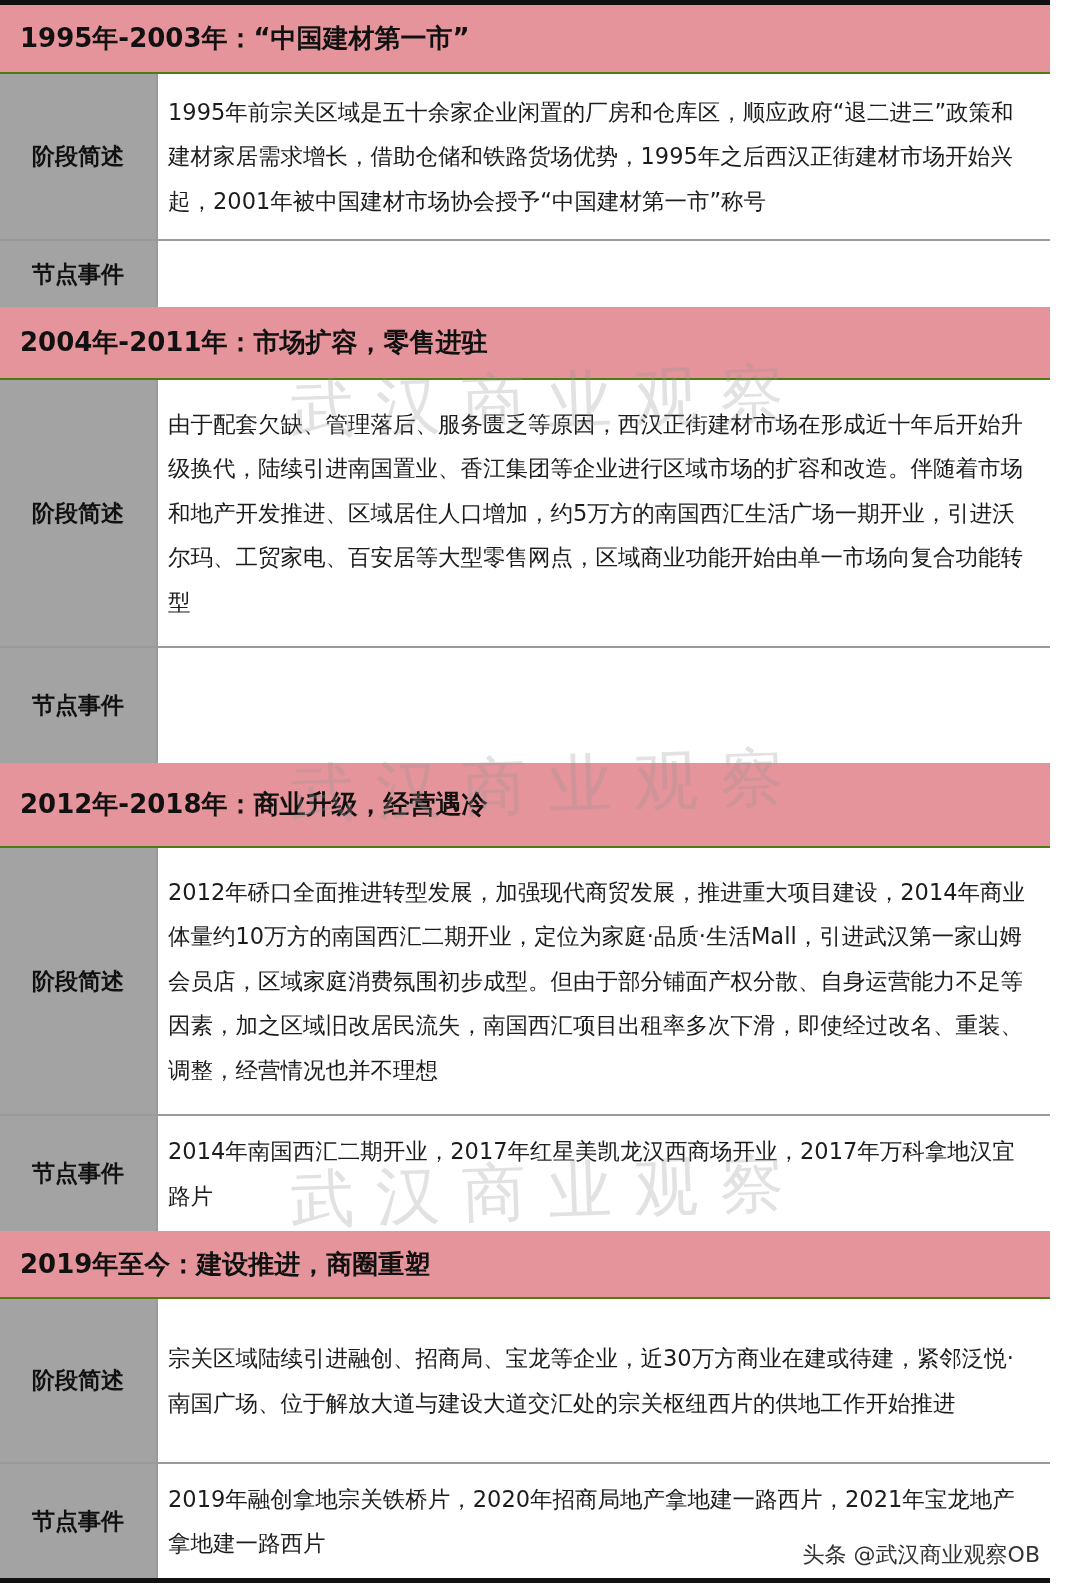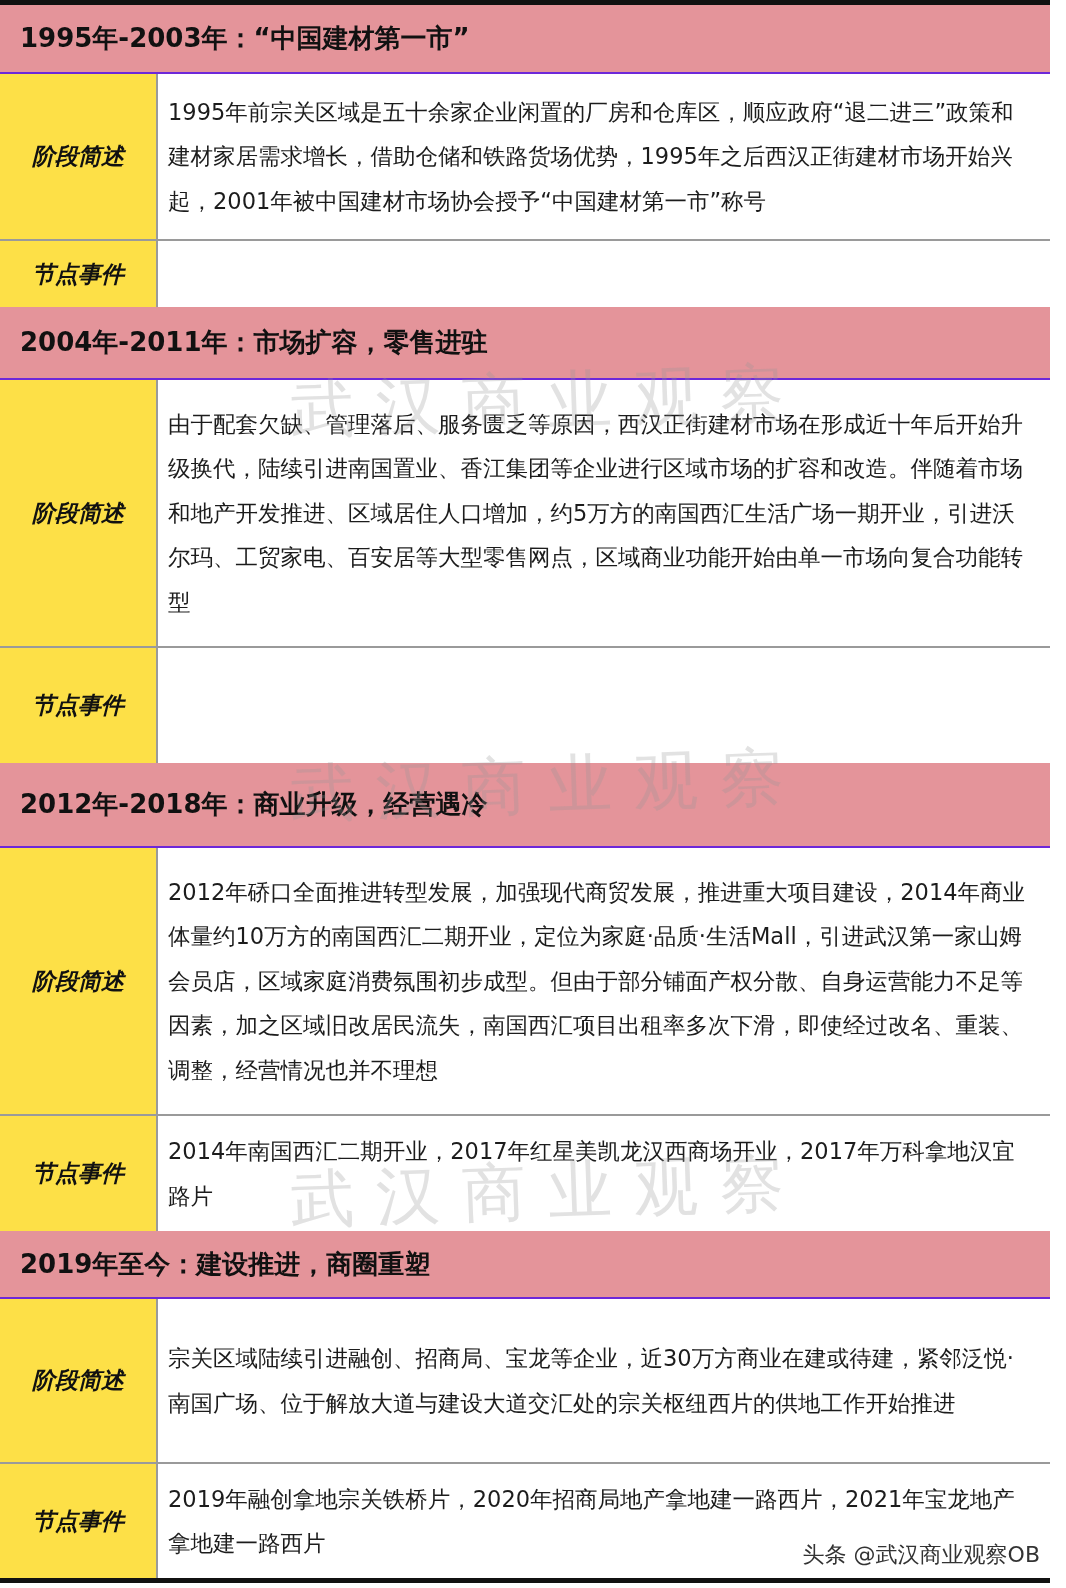--- a/index.html
+++ b/index.html
@@ -1,25 +1,25 @@
 <!DOCTYPE html>
 <html><head>
   <meta charset="utf-8">
   <style>
     html, body { margin:0; padding:0; background:#ffffff; }
     body { width:1066px; height:1588px; position:relative; overflow:hidden;
            font-family:"DejaVu Sans", "Liberation Sans", sans-serif; color:#1a1a1a; }
     .table { position:absolute; left:0; top:0; width:1050px; border-top:5px solid #111; border-bottom:5px solid #111; }
     .rows { display:flex; flex-direction:column; }
     .hdr { background:#e4949a; height:68px; display:flex; align-items:center; padding-left:20px;
-           font-weight:bold; font-size:26px; color:#111; border-bottom:2px solid #6d28d9; box-sizing:border-box; }
+           font-weight:bold; font-size:26px; color:#111; border-bottom:2px solid #4d7c0f; box-sizing:border-box; }
     .row { display:flex; border-bottom:2px solid #9a9a9a; box-sizing:border-box; }
     .row.last { border-bottom:none; }
-    .lbl { width:158px; flex:0 0 158px; background:#fde047; display:flex; align-items:center; justify-content:center;
-           font-weight:bold; font-size:23px; color:#111; border-right:2px solid #9a9a9a; box-sizing:border-box;font-style:italic; }
+    .lbl { width:158px; flex:0 0 158px; background:#a3a3a3; display:flex; align-items:center; justify-content:center;
+           font-weight:bold; font-size:23px; color:#111; border-right:2px solid #9a9a9a; box-sizing:border-box; }
     .cnt { flex:1; padding:0 14px 0 10px; display:flex; align-items:center; font-size:22.5px; line-height:44.5px; color:#1c1c1c; }
     .cnt span { display:block; }
     .watermark { position:absolute; font-family:"DejaVu Serif", "Liberation Serif", serif; font-size:64px; letter-spacing:22px;
                  color:rgba(150,150,150,0.28); pointer-events:none; transform:rotate(-2deg); white-space:nowrap; }
     .sig { position:absolute; right:22px; bottom:18px; font-size:22px; color:#333; background:rgba(255,255,255,0.6); padding:0 4px; }
   </style>
 </head>
 <body>
 
 <div class="table">

